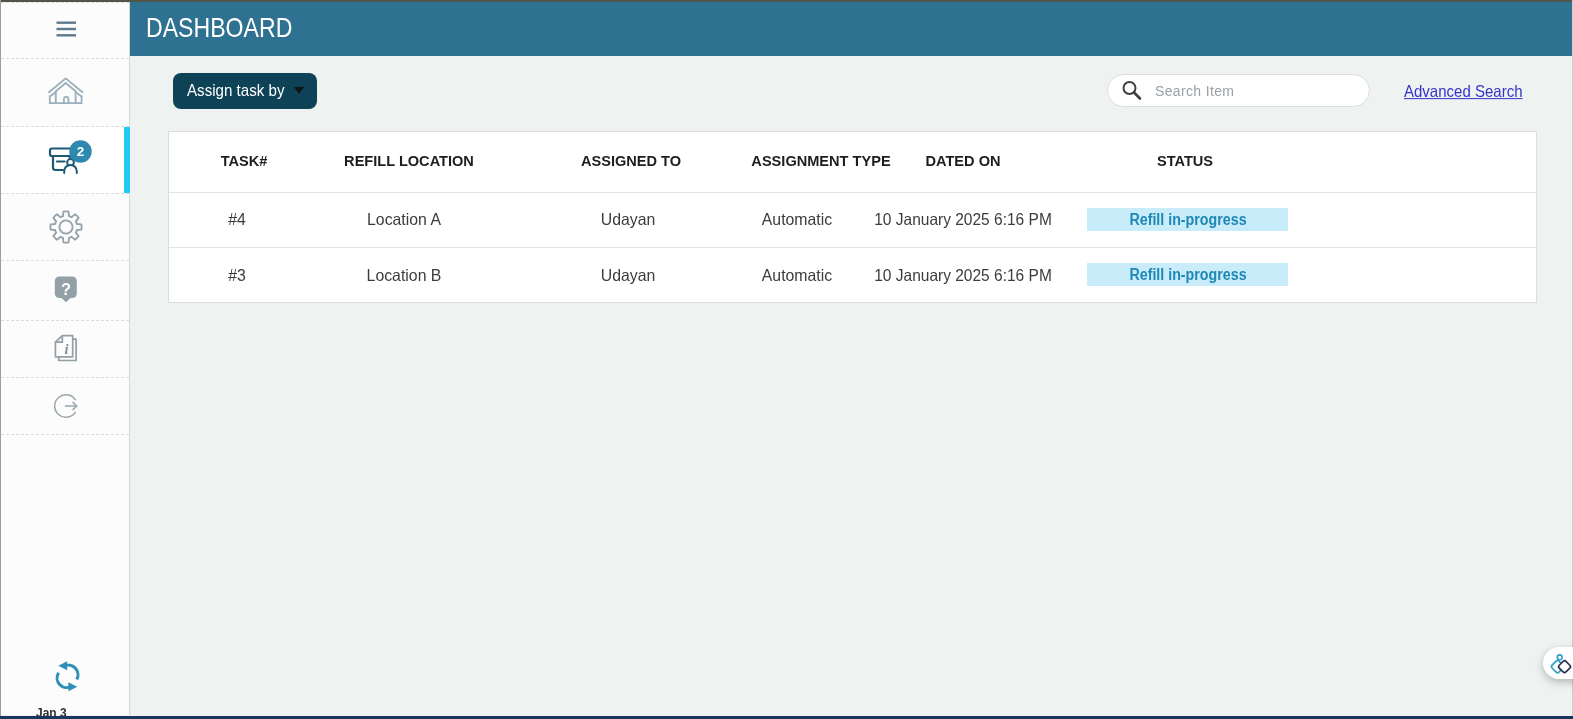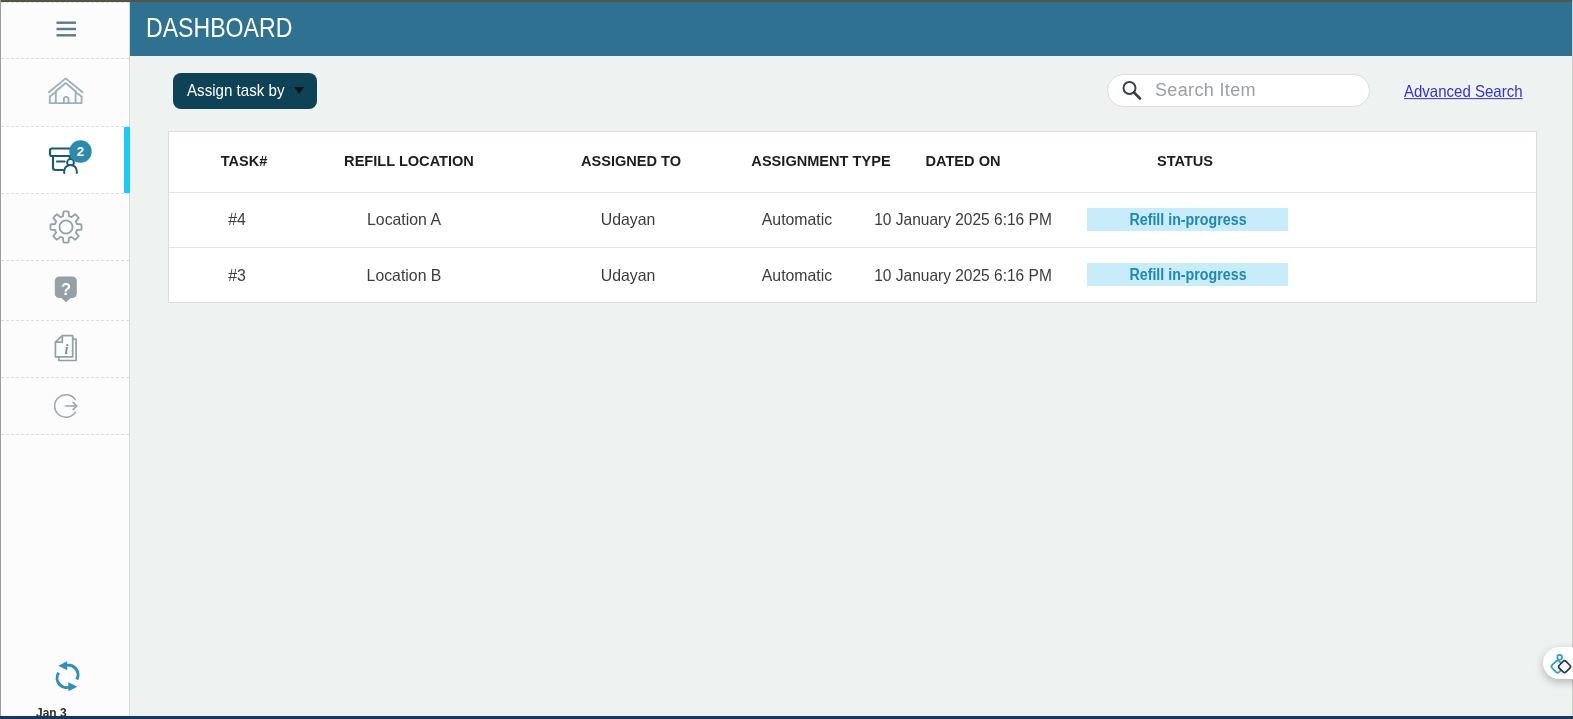--- a/index.html
+++ b/index.html
@@ -18,21 +18,21 @@
   #header{left:130px;top:2px;width:1443px;height:53.5px;background:#2e7191;}
   #dashtitle{left:146px;top:29px;color:#fff;font-size:27.5px;white-space:nowrap;
              transform:translateY(-52%) scaleX(0.84);transform-origin:left center;}
   #assignbtn{left:173px;top:73px;width:144px;height:36px;background:#0d4257;border-radius:8px;}
   #assigntext{left:187px;top:91px;color:#fff;font-size:17px;white-space:nowrap;
               transform:translateY(-52%) scaleX(0.89);transform-origin:left center;}
   #assigntri{left:294px;top:87px;width:0;height:0;border-left:5.5px solid transparent;
              border-right:5.5px solid transparent;border-top:7.5px solid #101417;}
   #searchbox{left:1107px;top:74px;width:263px;height:33px;background:#fff;
              border:1px solid #dcdddc;border-radius:17px;box-sizing:border-box;}
-  #searchtext{left:1155px;top:91px;color:#9aa0a4;font-size:18px;letter-spacing:0.35px;white-space:nowrap;
+  #searchtext{left:1155px;top:91px;color:#9aa0a4;font-size:14px;letter-spacing:0.35px;white-space:nowrap;
               transform:translateY(-52%);transform-origin:left center;}
   #advsearch{left:1404px;top:92px;color:#3533cb;font-size:16.5px;white-space:nowrap;
              transform:translateY(-52%) scaleX(0.91);transform-origin:left center;
              text-decoration:underline;}
   #tablebox{left:168px;top:131px;width:1369px;height:172px;background:#fff;
             border:1px solid #dcdcdc;box-sizing:border-box;}
   .tline{left:169px;width:1367px;height:1px;background:#e3e3e3;}
   .th{font-size:15.5px;font-weight:bold;color:#1d1d1d;white-space:nowrap;
       transform:translate(-50%,-50%) scaleX(0.94);}
   .td{font-size:16.5px;color:#3c3c3c;white-space:nowrap;

